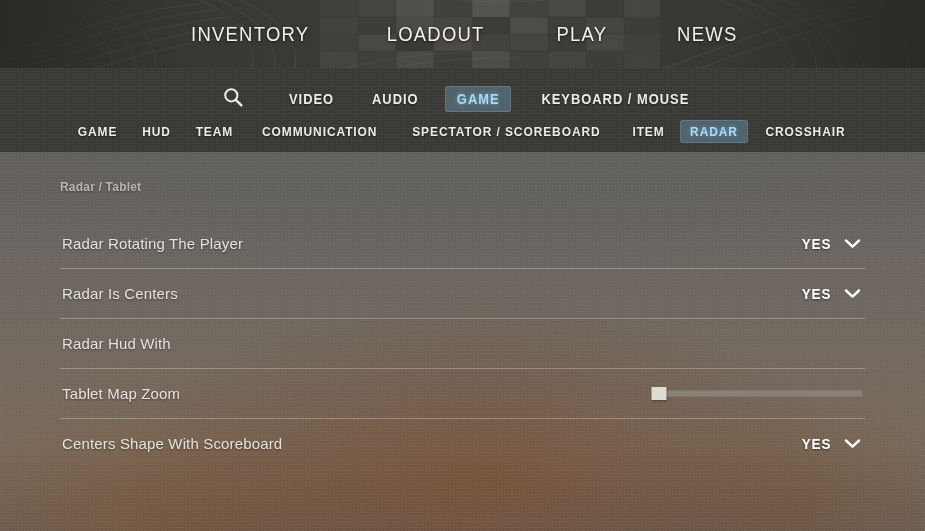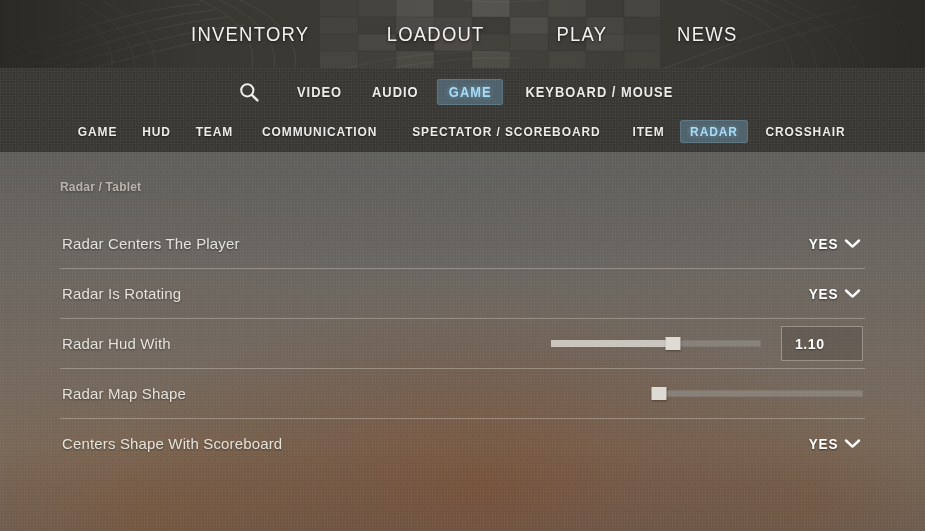--- a/index.html
+++ b/index.html
@@ -82,21 +82,21 @@
     position: absolute; inset: 0;
     opacity: 0.22;
   }
   .tab-row {
     position: relative;
     display: flex;
     align-items: center;
     justify-content: center;
     z-index: 3;
   }
-  .tab-row-1 { height: 44px; gap: 0; padding-top: 4px; }
+  .tab-row-1 { height: 44px; gap: 8px; padding-top: 4px; align-items: flex-end; }
   .tab-row-2 { height: 38px; gap: 0; }
 
   .search-btn {
     display: inline-flex;
     align-items: center;
     justify-content: center;
     width: 34px; height: 30px;
     cursor: pointer;
     margin-right: 16px;
   }
@@ -191,21 +191,21 @@
   .row-control {
     display: flex;
     align-items: center;
     justify-content: flex-end;
   }
 
   
   .dropdown {
     display: inline-flex;
     align-items: center;
-    gap: 4px;
+    gap: 11px;
     cursor: pointer;
     padding: 3px 2px 3px 8px;
   }
   .dropdown-value {
     color: #ffffff;
     font-size: 15px;
     font-weight: 700;
     letter-spacing: 1px;
     font-family: "Liberation Sans Narrow", "Liberation Sans", sans-serif;
     transform: scaleX(0.9);
@@ -405,64 +405,52 @@
       </defs>
       <rect width="925" height="379" fill="url(#dotpat2)"></rect>
     </svg>
 
     <div class="content-inner">
       <div class="section-title">Radar / Tablet</div>
 
       <div class="rows">
 
         <div class="row">
-          <div class="row-label">Radar Centers The Player</div>
+          <div class="row-label">Radar Rotating The Player</div>
           <div class="row-spacer"></div>
           <div class="row-control">
             <div class="dropdown">
               <span class="dropdown-value">YES</span>
               <svg class="chev" width="17" height="11" viewBox="0 0 17 11">
                 <polyline points="2,2.5 8.5,8.6 15,2.5" fill="none" stroke="#ffffff" stroke-width="2.4" stroke-linecap="round" stroke-linejoin="round"></polyline>
               </svg>
             </div>
           </div>
         </div>
 
         <div class="row">
-          <div class="row-label">Radar Is Rotating</div>
+          <div class="row-label">Radar Is Centers</div>
           <div class="row-spacer"></div>
           <div class="row-control">
             <div class="dropdown">
               <span class="dropdown-value">YES</span>
               <svg class="chev" width="17" height="11" viewBox="0 0 17 11">
                 <polyline points="2,2.5 8.5,8.6 15,2.5" fill="none" stroke="#ffffff" stroke-width="2.4" stroke-linecap="round" stroke-linejoin="round"></polyline>
               </svg>
             </div>
           </div>
         </div>
 
         <div class="row">
           <div class="row-label">Radar Hud With</div>
           <div class="row-spacer"></div>
-          <div class="row-control">
-            <div class="slider-wrap">
-              <div class="slider">
-                <div class="slider-track"></div>
-                <div class="slider-fill" id="fill-hud" style="width: 58%;"></div>
-                <div class="slider-handle" id="handle-hud" style="left: 58%;"></div>
-              </div>
-              <div class="value-box">
-                <span class="value-box-text">1.10</span>
-              </div>
-            </div>
-          </div>
         </div>
 
         <div class="row">
-          <div class="row-label">Radar Map Shape</div>
+          <div class="row-label">Tablet Map Zoom</div>
           <div class="row-spacer"></div>
           <div class="row-control">
             <div class="slider-wrap">
               <div class="slider">
                 <div class="slider-track"></div>
                 <div class="slider-fill" id="fill-zoom" style="width: 3%;"></div>
                 <div class="slider-handle" id="handle-zoom" style="left: 3%;"></div>
               </div>
             </div>
           </div>

